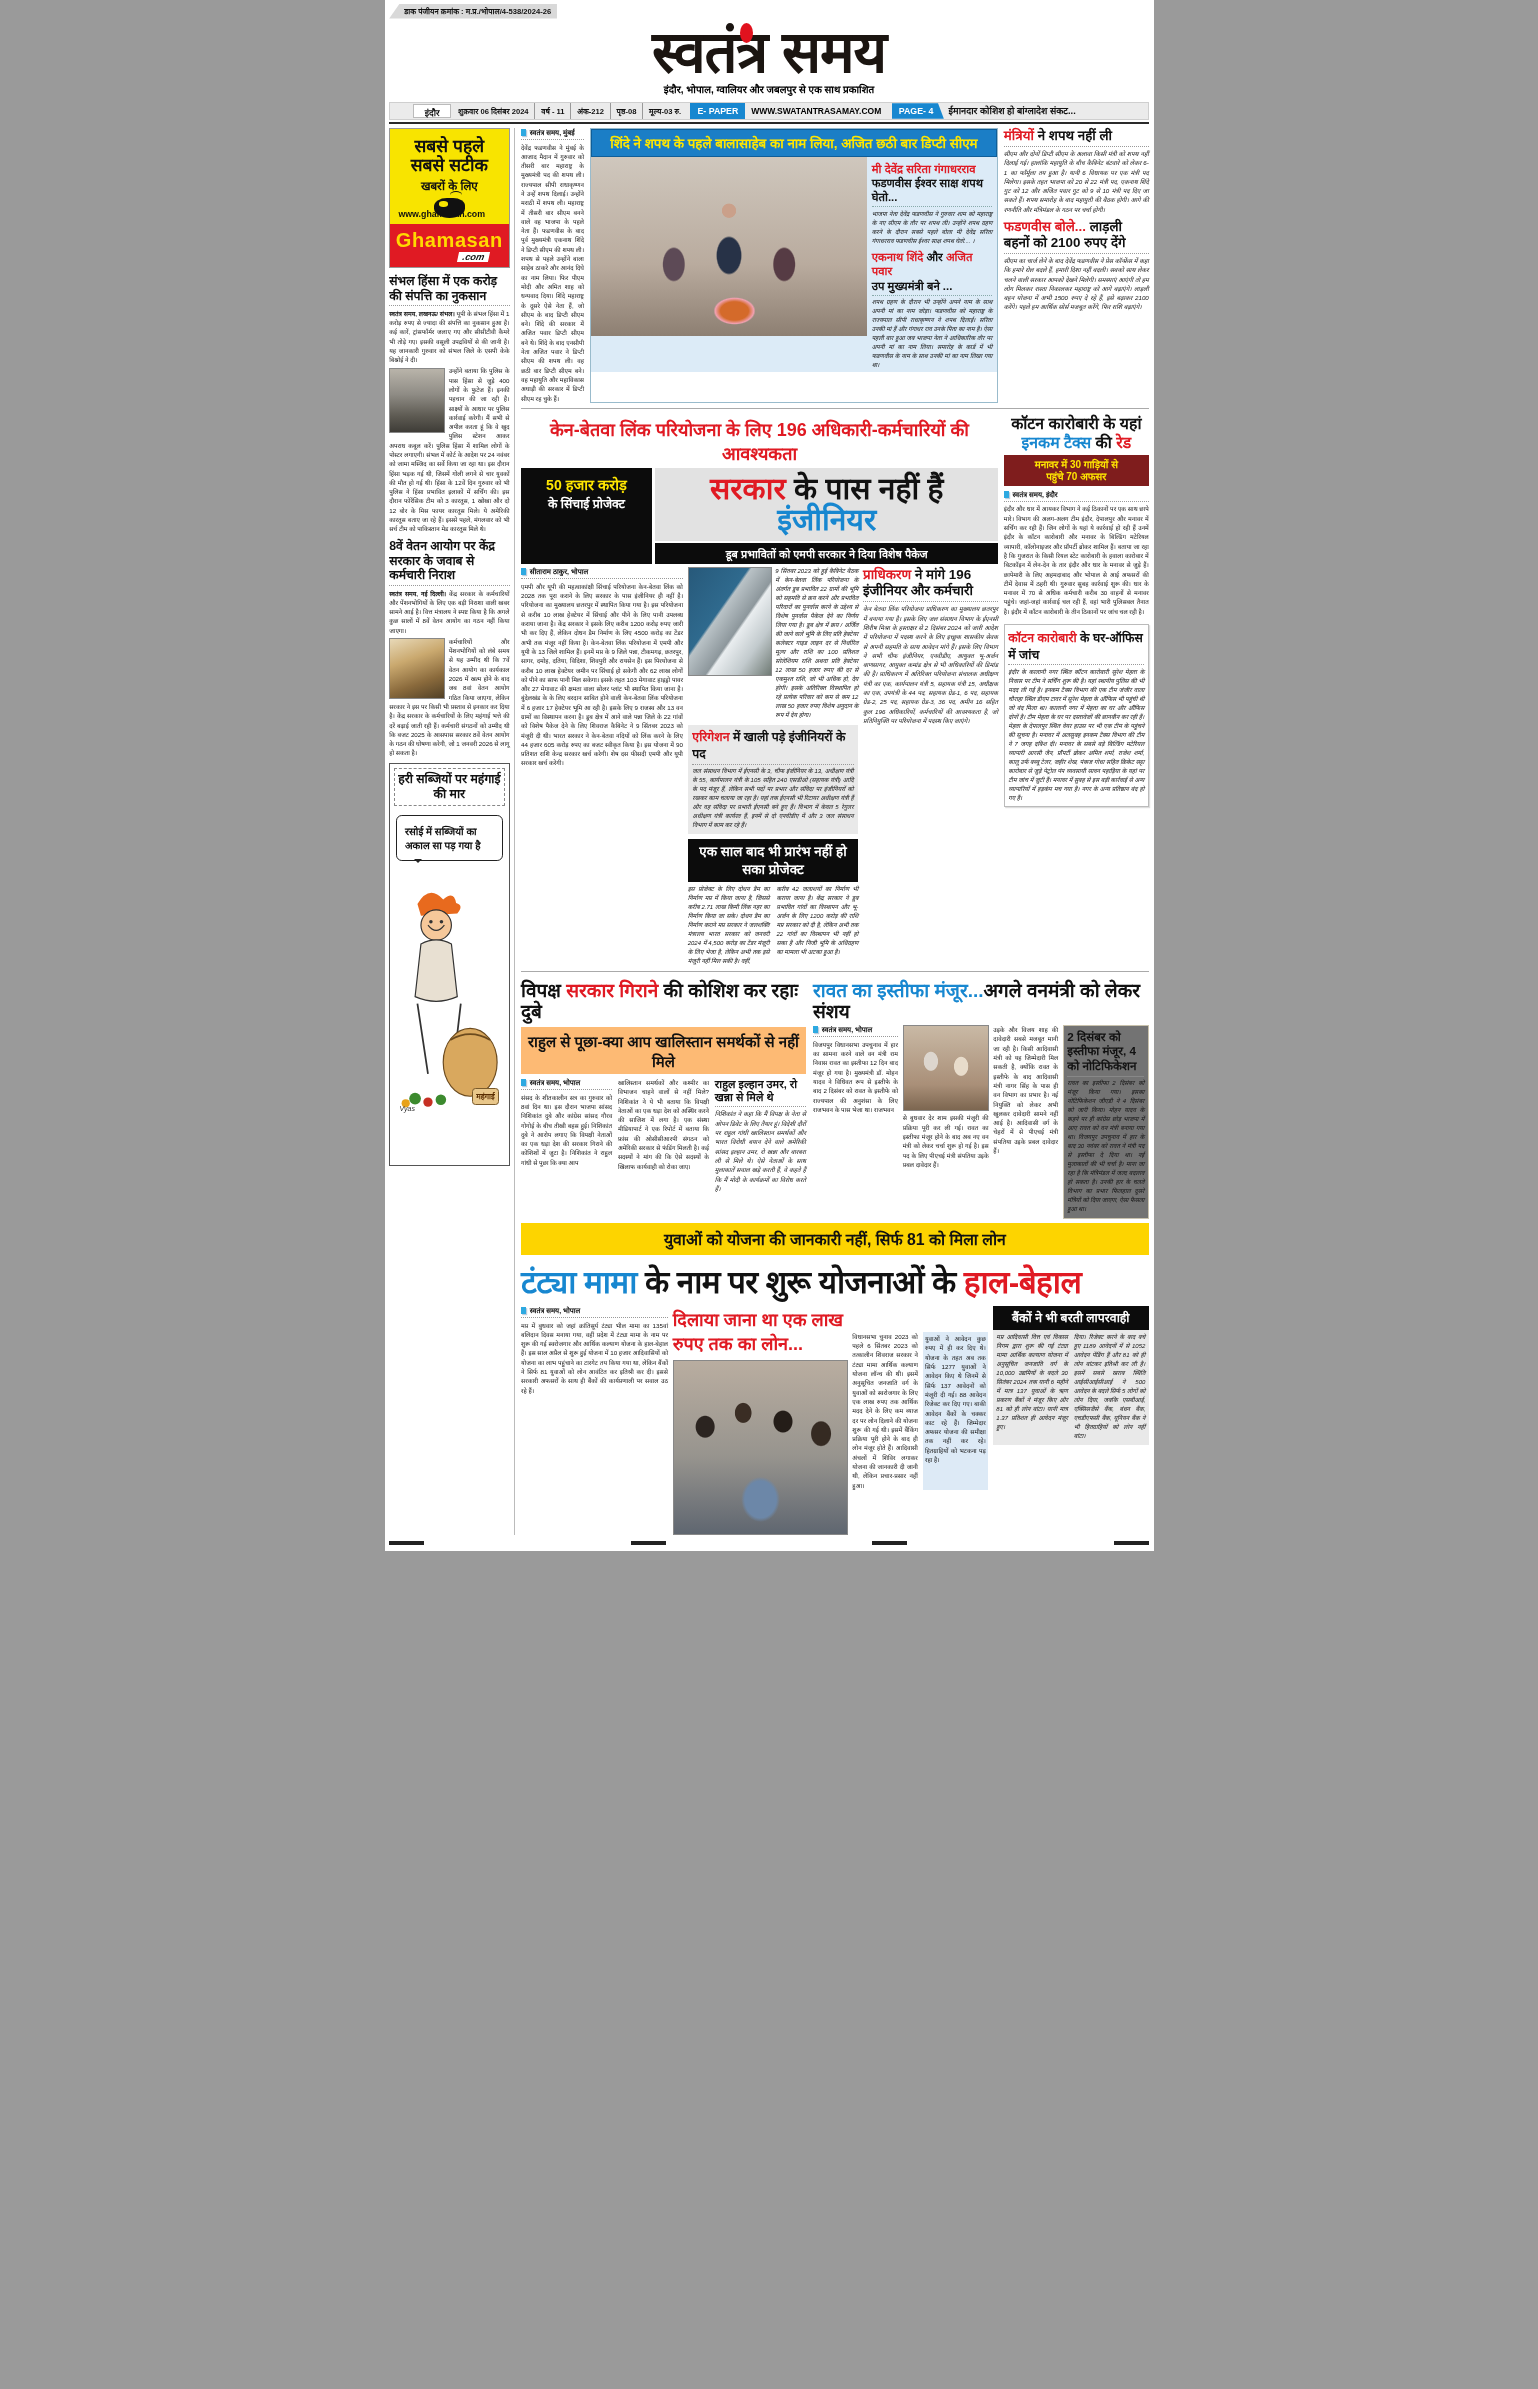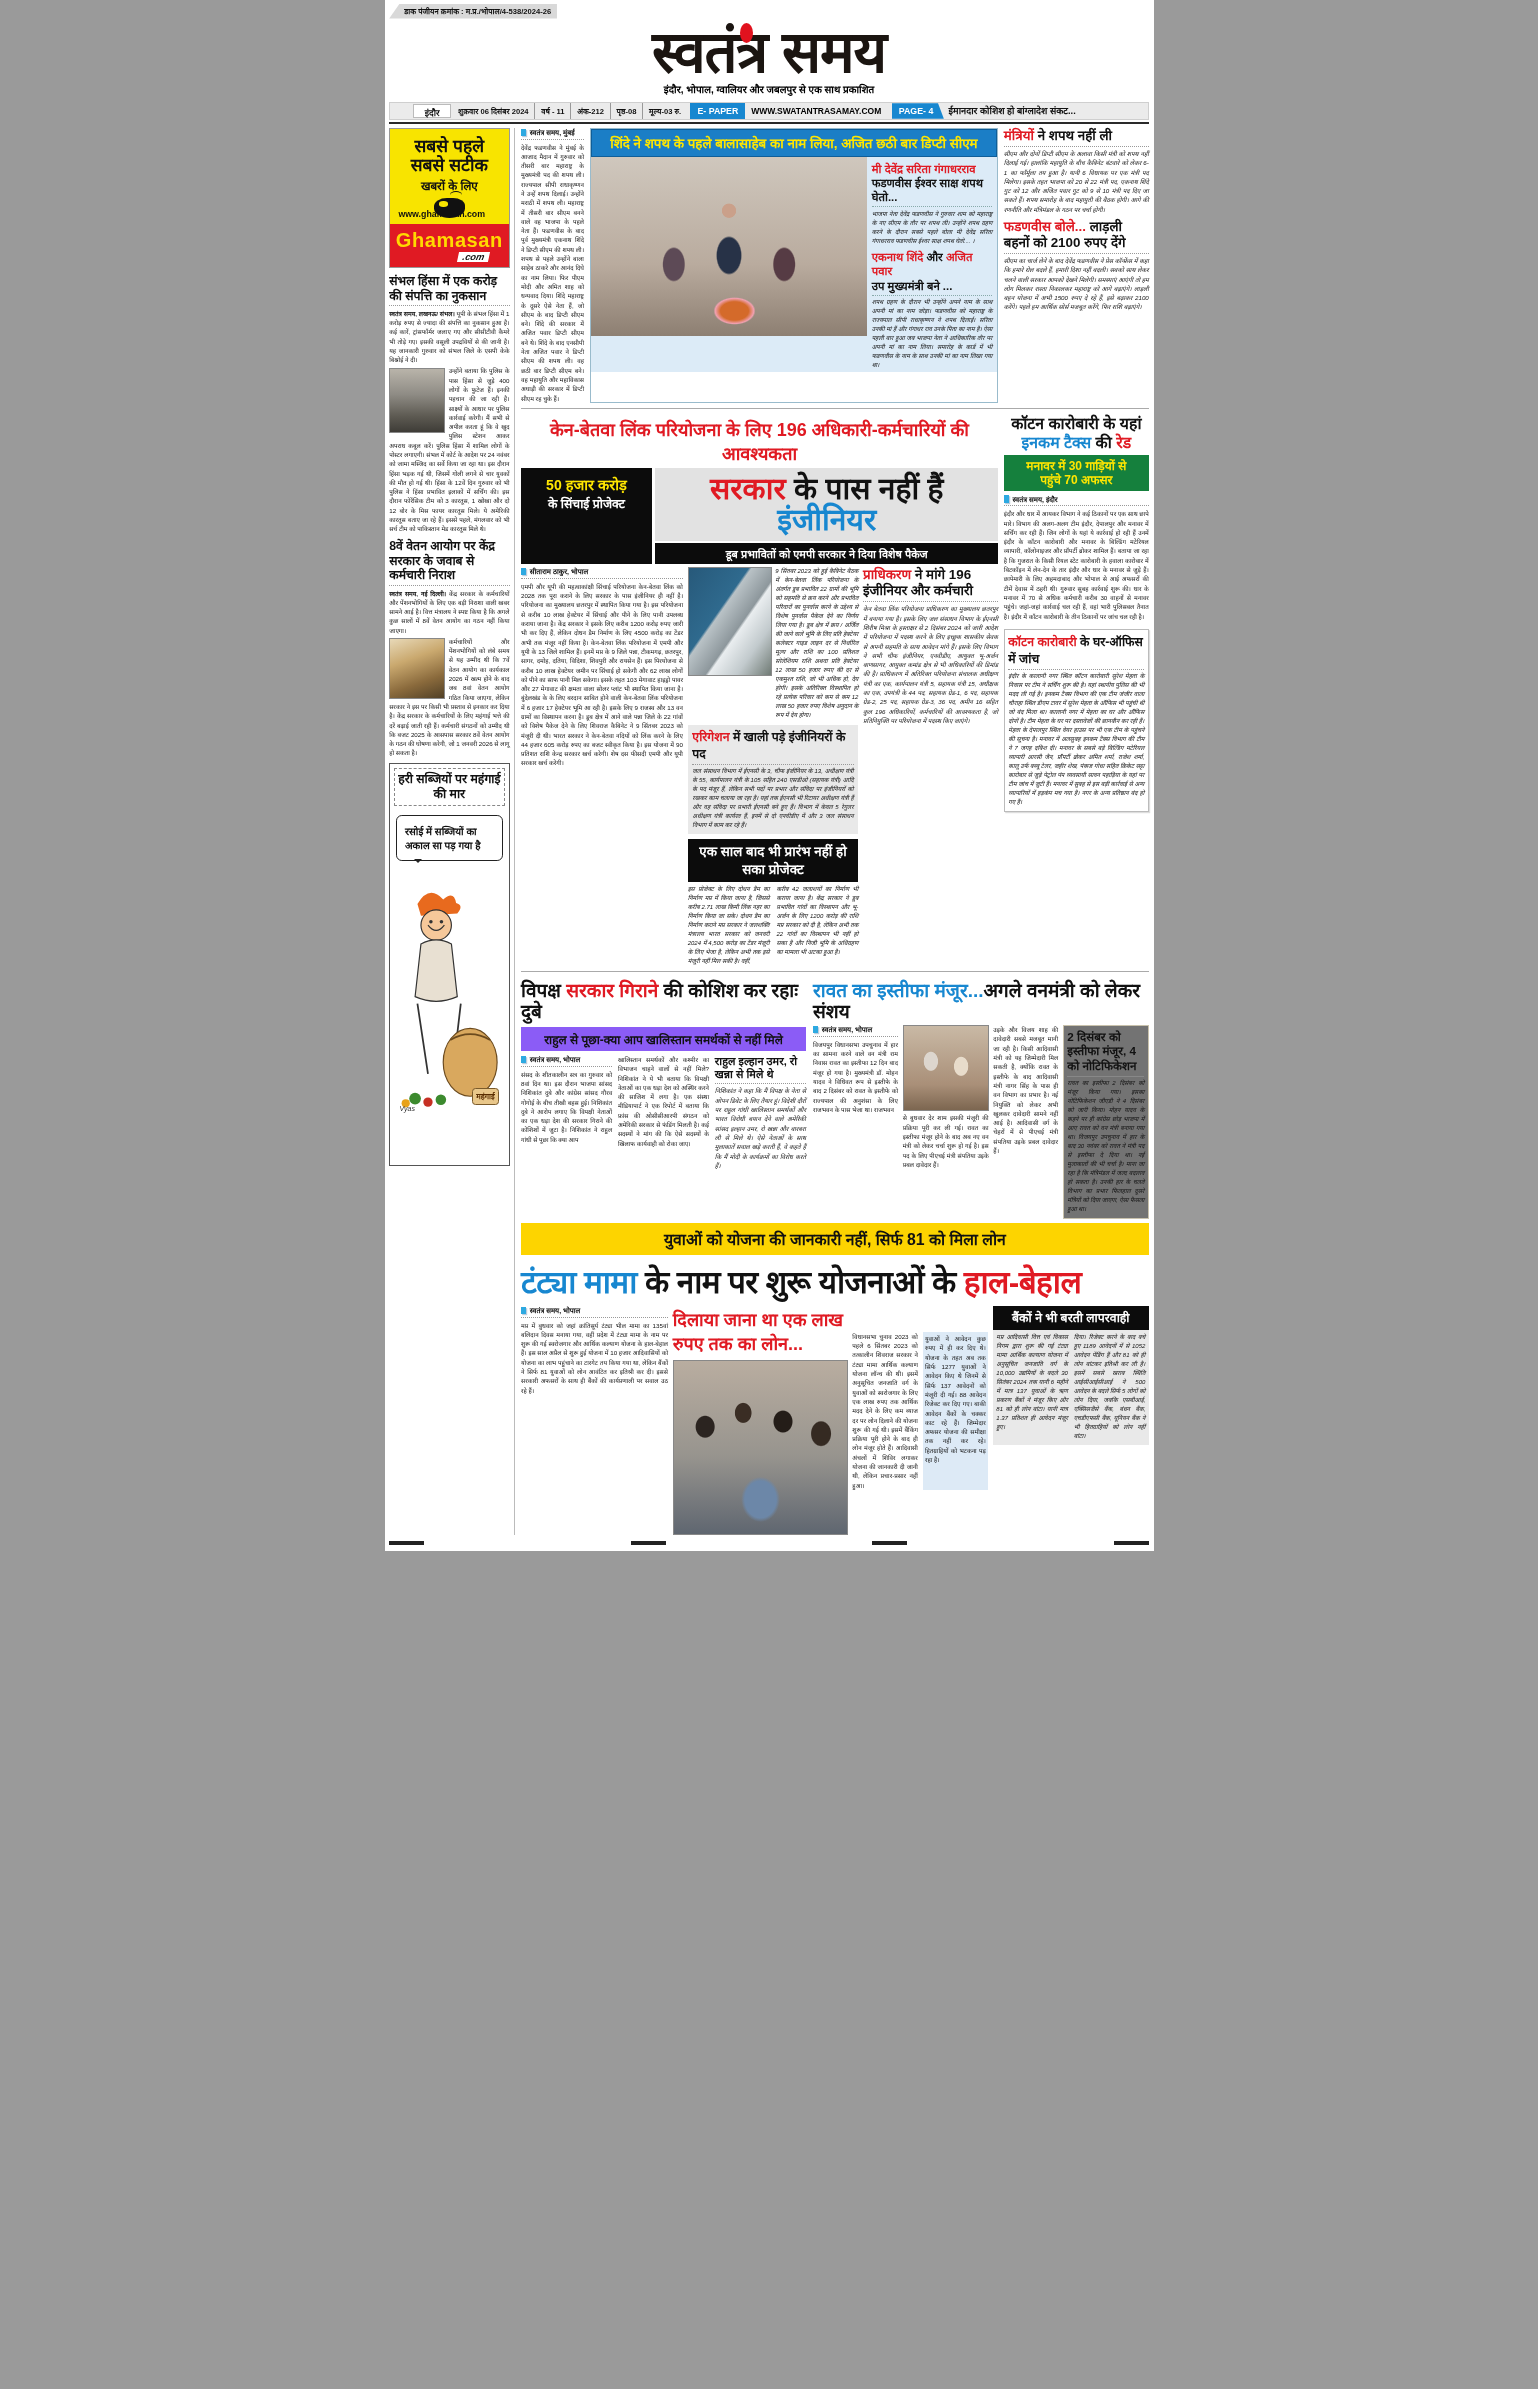--- a/index.html
+++ b/index.html
@@ -91,26 +91,26 @@
   .kb-sub { background:#0c0c0c; color:#fff; font-size:11px; font-weight:bold; text-align:center; padding:2.9px 1.2px; margin-top:2.3px; }
   .kb-body { display:grid; grid-template-columns:162px 1fr 135px; column-gap:4.7px; margin-top:3.5px; }
   .ph-dam { height:109px; background:linear-gradient(125deg,#27597a 0%,#2f6a8e 38%,#b9c2c6 40%,#8d979c 58%,#e9edef 60%,#c2cacd 78%,#6f7a74 100%); }
   .kb-midgrid { display:grid; grid-template-columns:1fr 83px; column-gap:3.5px; }
   .greybox { background:#e9e9e9; padding:3.5px 4.7px; margin-top:4.7px; }
   .gb-h { font-size:12.3px; font-weight:800; border-bottom:0.6px dotted #999; padding-bottom:1.8px; margin-bottom:2.3px; }
   .blackbar { background:#0c0c0c; color:#fff; font-size:13.4px; font-weight:800; text-align:center; padding:3.5px 1.2px; margin-top:4.7px; }
   .twocol { display:grid; grid-template-columns:1fr 1fr; column-gap:7px; margin-top:3.5px; }
   
   .cot-head { font-size:15.8px; font-weight:800; text-align:center; line-height:1.15; padding-top:2.3px; }
-  .cot-strip { background:#15803d; color:#ffe600; font-weight:800; font-size:12px; text-align:center; line-height:1.2; padding:3.5px 1.2px; margin:3.5px 0; }
+  .cot-strip { background:#7f1d1d; color:#ffe600; font-weight:800; font-size:10px; text-align:center; line-height:1.2; padding:3.5px 1.2px; margin:3.5px 0; }
   .cot-box { border:0.6px solid #bbb; padding:3.5px; margin-top:8px; box-shadow:1.2px 1.2px 0 #ddd; }
   
   .sec-grid { display:grid; grid-template-columns:285px 1fr; column-gap:7px; margin-top:2.3px; }
   .d-head { font-size:19px; font-weight:800; line-height:1.1; padding:2.3px 0; }
-  .d-strip { background:#8b5cf6; font-size:12px; font-weight:800; text-align:center; padding:3.5px 1.2px; margin:2.3px 0 3.5px; }
+  .d-strip { background:#fdba74; font-size:15px; font-weight:800; text-align:center; padding:3.5px 1.2px; margin:2.3px 0 3.5px; }
   .d-cols { display:grid; grid-template-columns:1fr 1fr 1fr; column-gap:5.8px; }
   .d-boxh { font-size:11px; font-weight:800; line-height:1.2; border-bottom:0.6px dotted #999; padding-bottom:1.8px; margin-bottom:2.3px; }
   .r-grid { display:grid; grid-template-columns:85px 86px 1fr 86px; column-gap:4.7px; }
   .ph-rawat { height:86px; background:
       radial-gradient(15px 20px at 32% 42%,#ddd6ce 0 45%,transparent 50%),
       radial-gradient(15px 20px at 68% 48%,#e8dccb 0 45%,transparent 50%),
       linear-gradient(180deg,#c9b9a5 0%,#a98f78 70%,#7c6650 100%); }
   .beige { background:#737373; border:0.6px solid #c9c2ac; padding:3.5px; }
   .bg-h { font-size:11.7px; font-weight:800; line-height:1.25; border-bottom:1.2px solid #888; padding-bottom:2.3px; margin-bottom:2.3px; }
   

